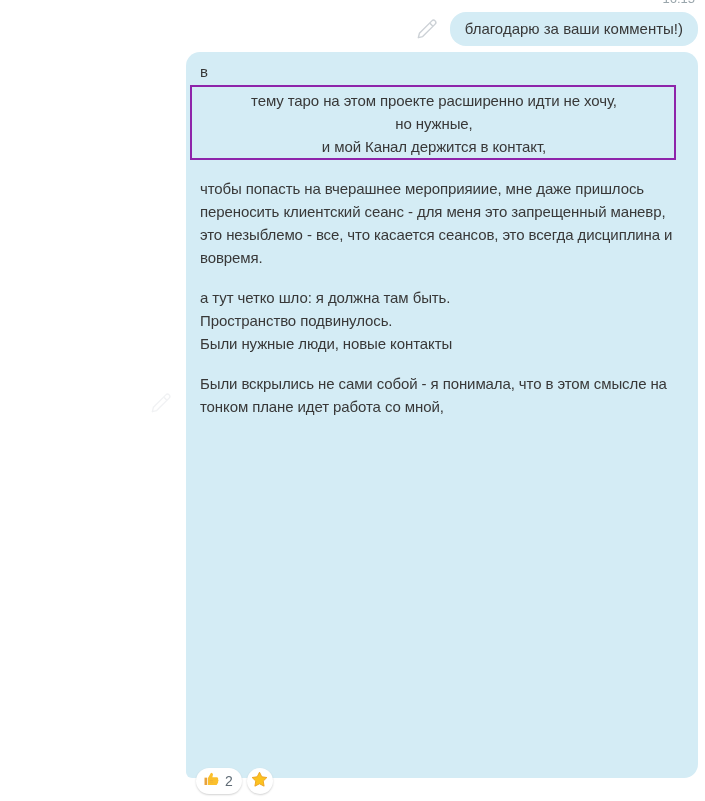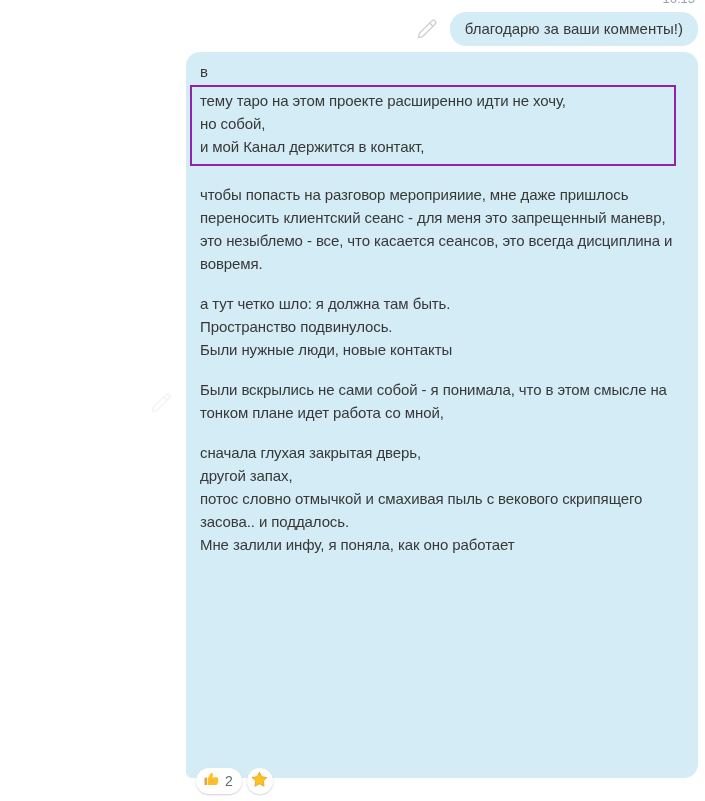--- a/index.html
+++ b/index.html
@@ -32,21 +32,22 @@
     background:#d4ecf5;border-radius:14px 14px 14px 6px;
     padding:8px 14px 10px 14px;
     font-size:15px;line-height:23px;letter-spacing:-0.1px;
     overflow:hidden;
   }
   .para{margin:17px 0 0 0;white-space:pre-line;}
   .para.first{margin-top:0;}
   .highlight-box{
     border:2px solid #8e24aa;
     margin:2px 8px 0 -10px;
-    padding:2px 6px 6px 8px;
+    padding:2px 6px 0 8px;
+    text-align:center;
   }
   .hl-line{white-space:pre-line;}
   
   .pencil-left{position:absolute;left:148px;top:390px;width:26px;height:26px;opacity:.45;}
   
   .reactions{
     position:absolute;left:196px;top:768px;
     display:flex;align-items:center;gap:5px;z-index:3;
   }
   .reaction-pill{
@@ -83,33 +84,29 @@
     <path d="M4 20l1-4L16.5 4.5a2.1 2.1 0 0 1 3 3L8 19l-4 1z"></path>
     <path d="M14.5 6.5l3 3"></path>
   </svg>
 </span>
 
 <div class="bubble-main">
   <div class="para first">в</div>
 
   <div class="highlight-box">
     <div class="hl-line">тему таро на этом проекте расширенно идти не хочу,</div>
-    <div class="hl-line">но собой,</div>
+    <div class="hl-line">но нужные,</div>
     <div class="hl-line">и мой Канал держится в контакт,</div>
   </div>
 
-  <div class="para">чтобы попасть на разговор мероприяиие, мне даже пришлось переносить клиентский сеанс - для меня это запрещенный маневр, это незыблемо - все, что касается сеансов, это всегда дисциплина и вовремя.</div>
+  <div class="para">чтобы попасть на вчерашнее мероприяиие, мне даже пришлось переносить клиентский сеанс - для меня это запрещенный маневр, это незыблемо - все, что касается сеансов, это всегда дисциплина и вовремя.</div>
   <div class="para">а тут четко шло: я должна там быть.
 Пространство подвинулось.
 Были нужные люди, новые контакты</div>
   <div class="para">Были вскрылись не сами собой - я понимала, что в этом смысле на тонком плане идет работа со мной,</div>
-  <div class="para">сначала глухая закрытая дверь,
-другой запах,
-потос словно отмычкой и смахивая пыль с векового скрипящего засова.. и поддалось.
-Мне залили инфу, я поняла, как оно работает</div>
 </div>
 
 <div class="reactions">
   <div class="reaction-pill">
     <span>
       <svg width="18" height="18" viewBox="0 0 24 24">
         <path fill="#e8a33d" d="M2 10.2h3.6V20H2z"></path>
         <path fill="#fbc02d" d="M6.6 20v-9.4l4.1-7.1c1.4 0 2.6 1.2 2.6 2.6 0 .4-.5 2.4-.8 3.4h5.8c1 0 1.9.9 1.9 1.9 0 .3-.1.7-.3 1 .5.3.8 1 .8 1.6 0 .6-.3 1.2-.8 1.6.2.3.3.6.3 1 0 .8-.5 1.5-1.2 1.8.1 1.1-.8 1.6-1.9 1.6H6.6z"></path>
         <path fill="#e8a33d" d="M9 13.2h4.5v1H9zm0 2.3h4.5v1H9z" opacity=".6"></path>
       </svg>

